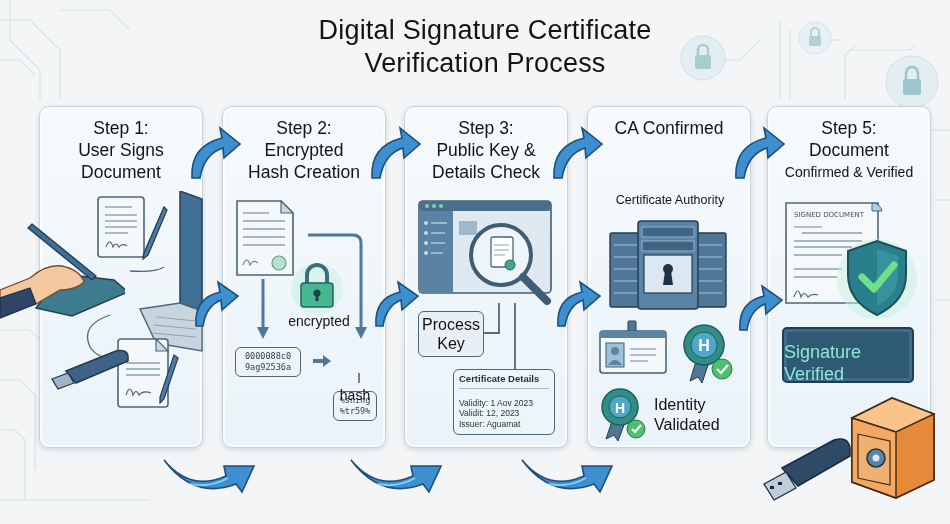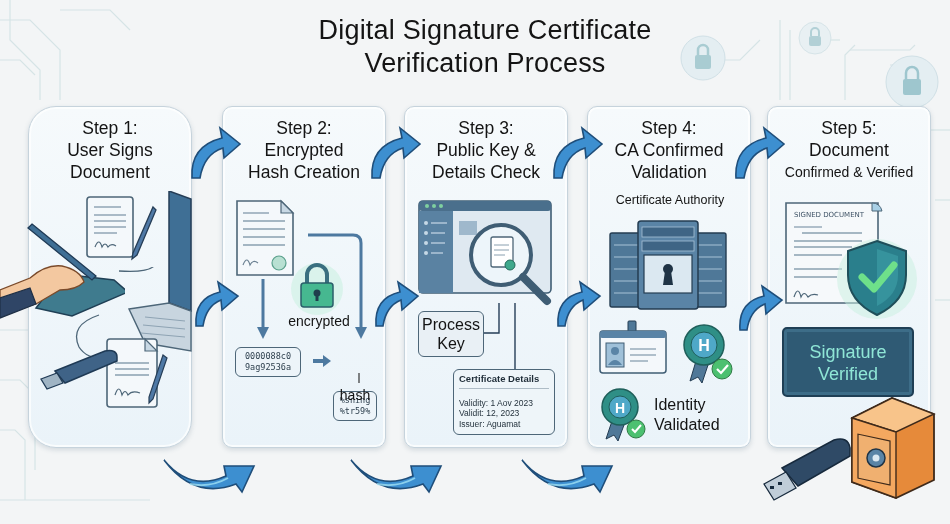--- a/index.html
+++ b/index.html
@@ -41,24 +41,24 @@
     background: #e9f0f5; border: 1.8px solid #4d6678; border-radius: 6px;
     font-size: 16px; line-height: 19px; text-align: center; padding-top: 3px;
   }
   .cert-details {
     position: absolute; left: 48px; top: 262px; width: 102px; height: 66px;
     background: #eef5f9; border: 1.6px solid #4d6678; border-radius: 6px;
     font-size: 8.5px; line-height: 10.5px; padding: 4px 5px; color: #1f2d38;
   }
   .cert-details .ch { font-size: 9.5px; font-weight: bold; border-bottom: 1px solid #aebcc6; padding-bottom: 3px; margin-bottom: 9px; }
   .sig-verified {
-    position: absolute; left: 14px; top: 220px; width: 132px; height: 70px;
+    position: absolute; left: 14px; top: 220px; width: 132px; height: 56px;
     background: #2f5a74; border: 2px solid #1f3f55; border-radius: 5px;
     box-shadow: inset 0 0 0 3px #3d6d88;
-    color: #8fe6d6; font-size: 18px; line-height: 22px; text-align: center; padding-top: 12px;
+    color: #8fe6d6; font-size: 18px; line-height: 22px; text-align: left; padding-top: 12px;
   }
 </style>
 </head>
 <body>
 
 <svg class="bg-circuit" viewBox="0 0 950 524">
   <g stroke="#d6e4e6" stroke-width="1.2" fill="none">
     <path d="M0 20 L30 20 L60 50 L60 100"></path>
     <path d="M10 0 L10 40 L40 70 L40 100"></path>
     <path d="M0 60 L20 60 L35 75"></path>
@@ -93,21 +93,21 @@
     <rect x="903" y="79" width="18" height="16" rx="2" fill="#9ec6ce"></rect>
     <path d="M906 79 v-6 a6 6 0 0 1 12 0 v6" stroke="#9ec6ce" stroke-width="2.5" fill="none"></path>
   </g>
 </svg>
 
 <div class="title">
   <div>Digital Signature Certificate</div>
   <div>Verification Process</div>
 </div>
 
-<div class="card" style="left:28px;border-radius:28px;">
+<div class="card" style="left:39px;">
   <div class="card-head">
     <div>Step 1:</div>
     <div>User Signs</div>
     <div>Document</div>
   </div>
 
   <svg class="art" style="left:56px;top:88px;" width="70" height="70" viewBox="0 0 70 70">
     <rect x="2" y="2" width="46" height="60" rx="3" fill="#f4f8fb" stroke="#4d6678" stroke-width="1.6"></rect>
     <g stroke="#8aa0b0" stroke-width="1.4">
         <line x1="9" y1="12" x2="36" y2="12"></line>
@@ -257,23 +257,21 @@
   <div class="cert-details">
     <div class="ch">Certificate Details</div>
     <div>Validity: 1 Aov 2023</div>
     <div>Validit: 12, 2023</div>
     <div>Issuer: Aguamat</div>
   </div>
 </div>
 
 <div class="card" style="left:587px;">
   <div class="card-head">
-    <div>Step 4:</div>
     <div>CA Confirmed</div>
-    <div>Validation</div>
   </div>
   <div class="lbl" style="left:0;top:86px;width:164px;font-size:12.5px;">Certificate Authority</div>
   <svg class="art" style="left:20px;top:112px;" width="120" height="92" viewBox="0 0 120 92">
     <rect x="2" y="14" width="32" height="74" rx="2" fill="#4f7898" stroke="#243c52" stroke-width="1.4"></rect>
     <rect x="86" y="14" width="32" height="74" rx="2" fill="#4f7898" stroke="#243c52" stroke-width="1.4"></rect>
     <g stroke="#a8c2d6" stroke-width="1">
         <line x1="6" y1="26" x2="30" y2="26"></line>
         <line x1="6" y1="38" x2="30" y2="38"></line>
         <line x1="6" y1="50" x2="30" y2="50"></line>
         <line x1="6" y1="62" x2="30" y2="62"></line>

